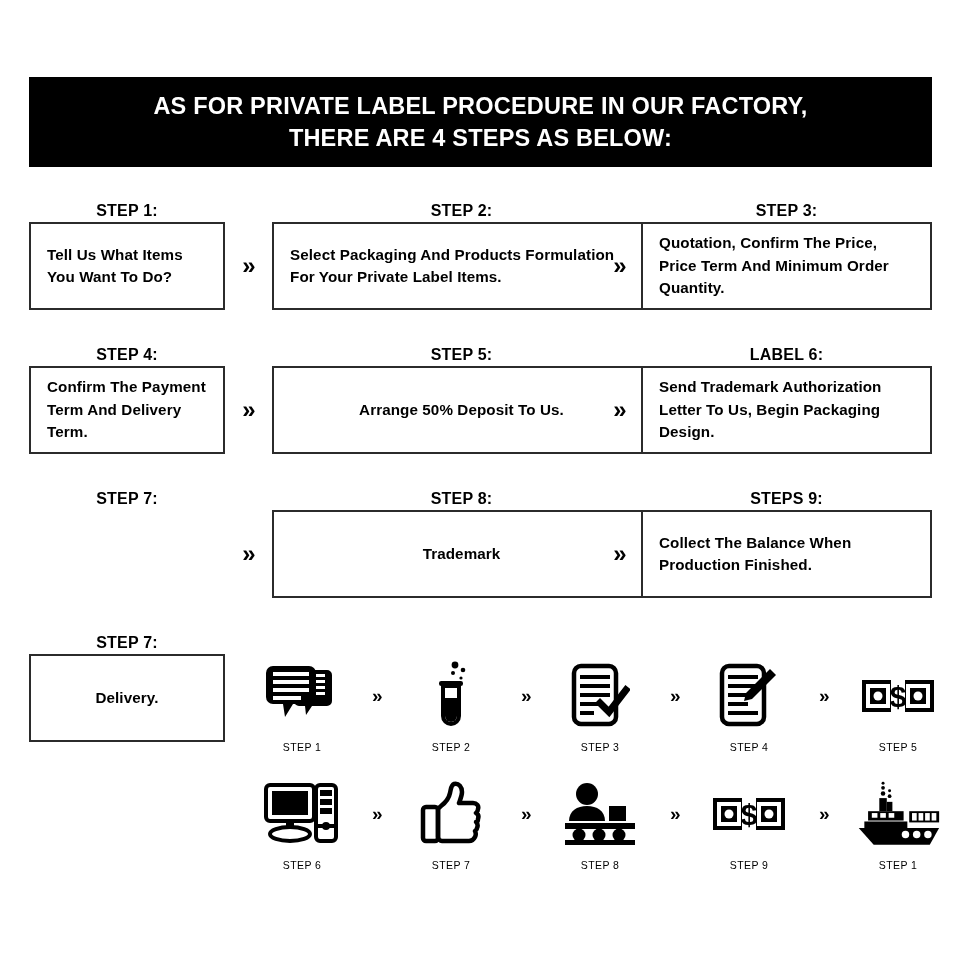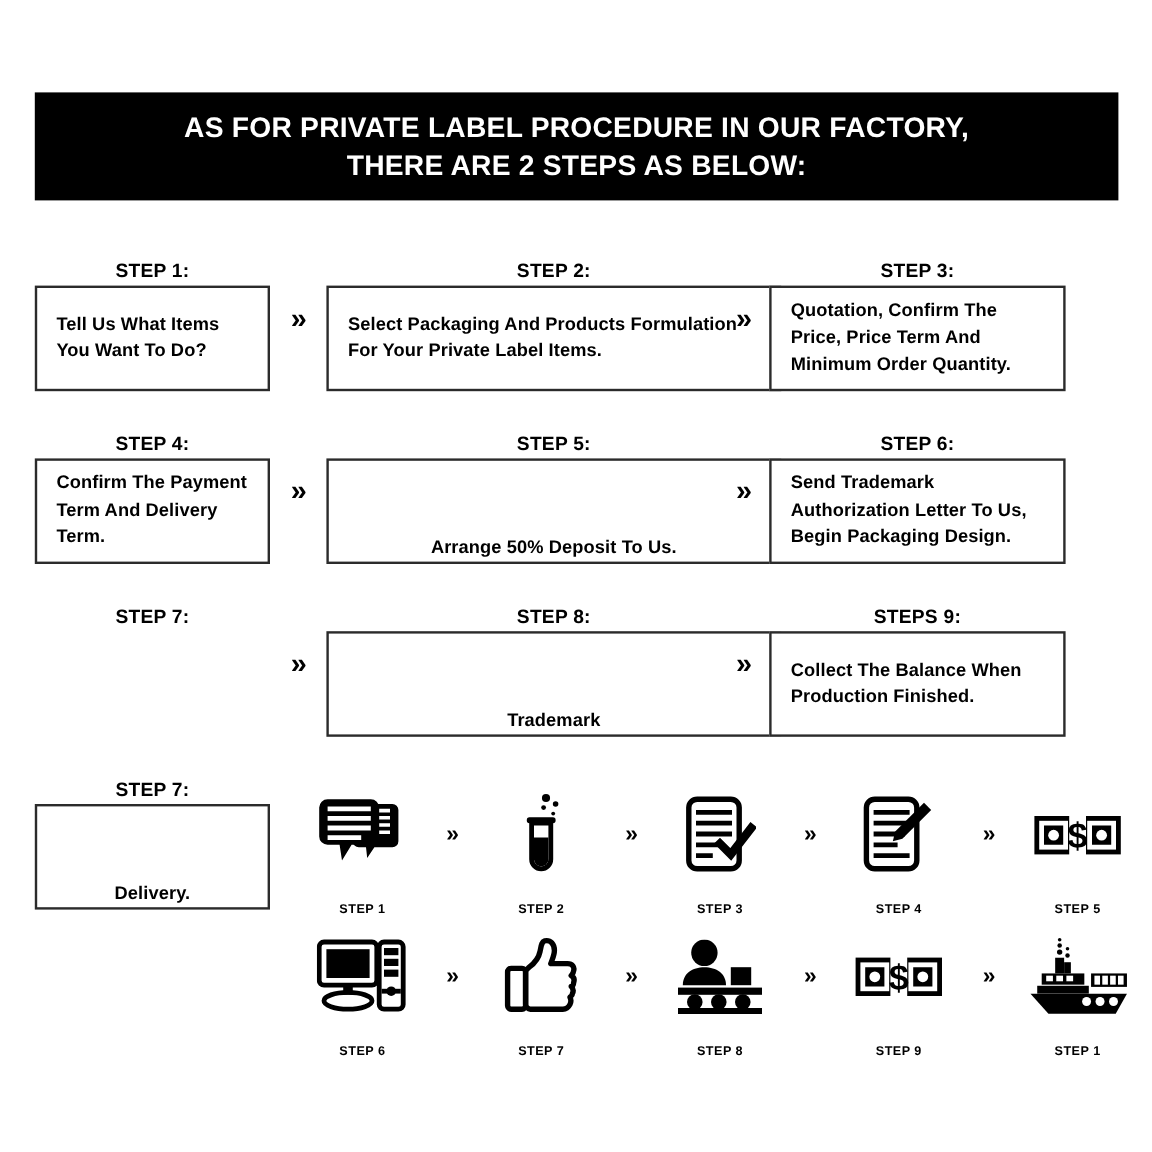--- a/index.html
+++ b/index.html
@@ -48,21 +48,21 @@
     top: 200px;
     width: 960px;
   }
   .flow-row {
     position: relative;
     height: 144px;
   }
 
   .cell {
     position: absolute;
-    top: 16px;
+    top: 0;
   }
   .cell-label {
     font-weight: bold;
     font-size: 16px;
     text-align: center;
     height: 22px;
     line-height: 22px;
     letter-spacing: 0.2px;
   }
   .cell-box {
@@ -73,27 +73,27 @@
     align-items: center;
     padding: 0 16px;
     height: 88px;
   }
   .cell-box .txt {
     font-size: 15.2px;
     line-height: 1.48;
     font-weight: bold;
     letter-spacing: 0.1px;
   }
-  .cell-box.center { justify-content: center; text-align: center; align-items: flex-end; }
+  .cell-box.center { justify-content: center; text-align: center; }
   .cell-box.center .txt { font-weight: 600; }
 
   
   .col1 { left: 29px;  width: 196px; }
   .col2 { left: 272px; width: 379px; }
-  .col3 { left: 641px; width: 247px; }
+  .col3 { left: 641px; width: 291px; }
 
   .arrow {
     position: absolute;
     top: 22px;
     height: 88px;
     width: 40px;
     display: flex;
     align-items: center;
     justify-content: center;
     font-size: 24px;
@@ -125,43 +125,43 @@
   }
   .icon-art {
     height: 72px;
     width: 86px;
     display: flex;
     align-items: center;
     justify-content: center;
   }
   .icon-art svg { display: block; }
   .icon-caption {
-    margin-top: 20px;
+    margin-top: 9px;
     font-size: 10.5px;
-    font-weight: bold;
+    font-weight: normal;
     letter-spacing: 0.4px;
     text-align: center;
   }
   .icon-arrow {
     width: 34px;
     height: 72px;
     display: flex;
     align-items: center;
     justify-content: center;
     font-size: 19px;
     font-weight: bold;
     letter-spacing: -1.5px;
   }
 </style>
 </head>
 <body>
 
 <div class="banner">
   <div class="banner-line">AS FOR PRIVATE LABEL PROCEDURE IN OUR FACTORY,</div>
-  <div class="banner-line">THERE ARE 2 STEPS AS BELOW:</div>
+  <div class="banner-line">THERE ARE 4 STEPS AS BELOW:</div>
 </div>
 
 <div class="flow">
 
   <div class="flow-row">
     <div class="cell col1">
       <div class="cell-label">STEP 1:</div>
       <div class="cell-box">
         <span class="txt">Tell Us What Items You Want To Do?</span>
       </div>
@@ -191,21 +191,21 @@
     </div>
     <div class="arrow a1">»</div>
     <div class="cell col2">
       <div class="cell-label">STEP 5:</div>
       <div class="cell-box center">
         <span class="txt">Arrange 50% Deposit To Us.</span>
       </div>
     </div>
     <div class="arrow a2">»</div>
     <div class="cell col3">
-      <div class="cell-label">STEP 6:</div>
+      <div class="cell-label">LABEL 6:</div>
       <div class="cell-box">
         <span class="txt">Send Trademark Authorization Letter To Us, Begin  Packaging Design.</span>
       </div>
     </div>
   </div>
 
   <div class="flow-row">
     <div class="cell col1">
       <div class="cell-label">STEP 7:</div>
     </div>

